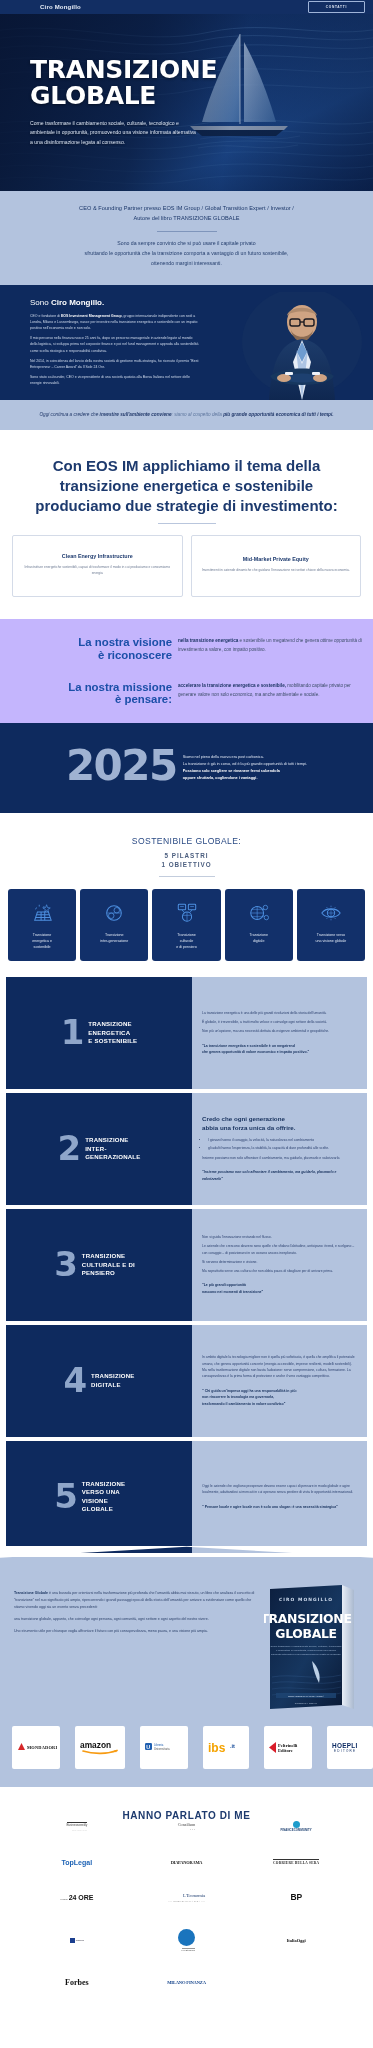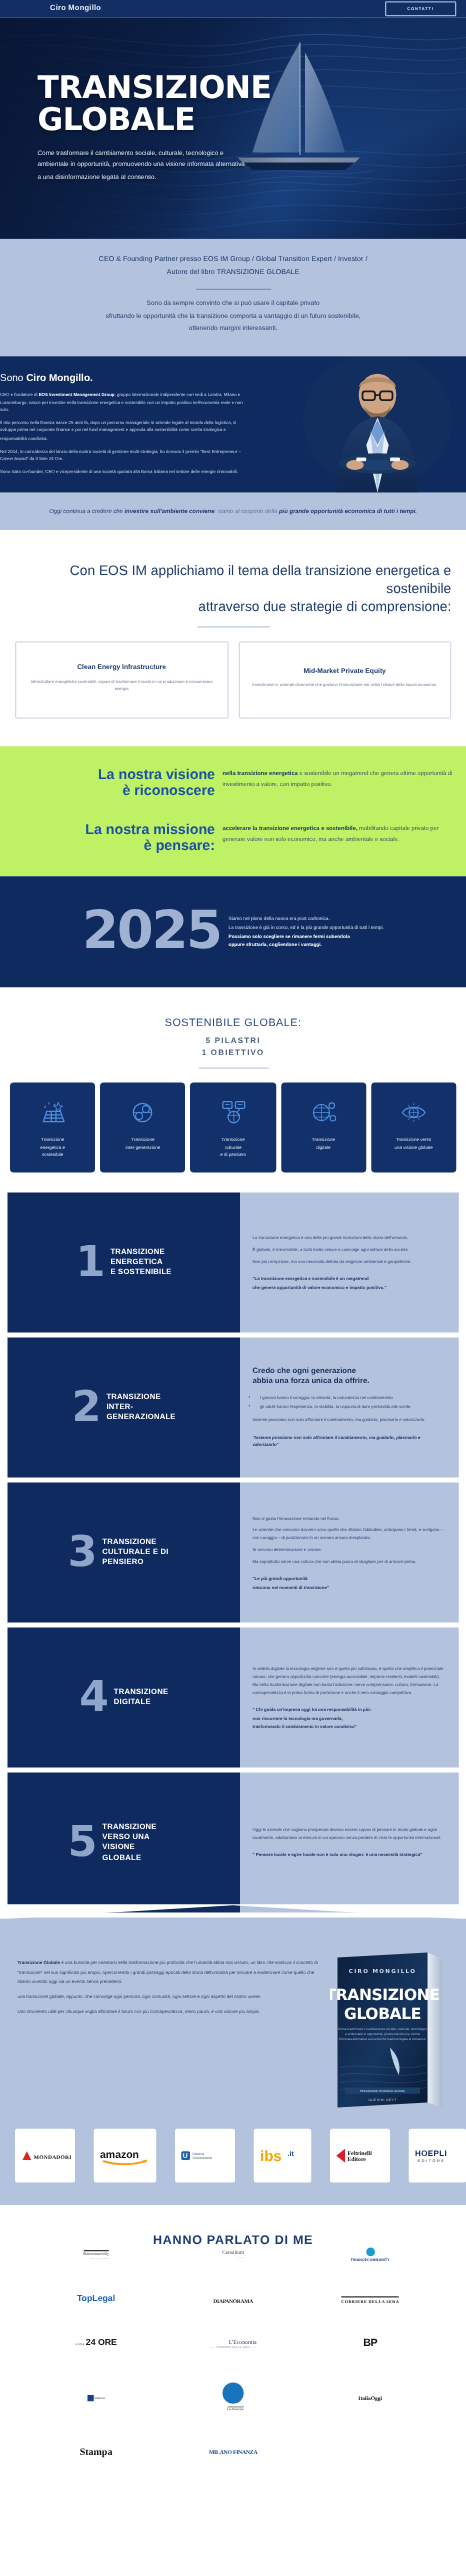--- a/index.html
+++ b/index.html
@@ -52,54 +52,54 @@
   .role{
     background:#b3c3de;padding:13px 20px 16px;text-align:center;color:#1b3668;
   }
   .role-line{font-size:5.6px;line-height:1.75;letter-spacing:.05px}
   .role-rule{width:60px;height:.7px;background:#7f95bb;margin:7px auto 8px}
   .role-quote{font-size:5.2px;line-height:1.9;color:#2a4madam}
   .role-quote{color:#27406f}
 
   
   .bio{position:relative;background:#0e2a5e;padding:13px 0 10px;overflow:hidden}
-  .bio-txt{width:200px;position:relative;z-index:3}
+  .bio-txt{width:200px;padding-left:30px;position:relative;z-index:3}
   .bio-h{color:#fff;font-size:8px;font-weight:400;margin-bottom:6px}
   .bio-h b{font-weight:700}
   .bio-p{color:#cfdaec;font-size:3.5px;line-height:1.75;margin-bottom:4px}
   .bio-p b{color:#fff}
   .bio-photo{
     position:absolute;right:8px;bottom:0;width:125px;height:108px;z-index:2;
   }
 
   
   .qband{
     background:#b3c3de;padding:11px 8px;text-align:center;
   }
   .qband p{font-size:4.7px;font-style:italic;color:#22396a;line-height:1.6}
   .qband b{font-weight:700}
   .qband .dim{color:#5e769e}
 
   
   .strat{background:#fff;padding:26px 12px 22px;text-align:center}
   .strat-h{
-    font-size:11px;font-weight:400;color:#1d3a6e;line-height:1.35;text-align:right;
+    font-size:15px;font-weight:700;color:#1d3a6e;line-height:1.35;
   }
   .strat-rule{width:58px;height:.7px;background:#b9c6dd;margin:7px auto 0}
   .cards{display:flex;gap:8px;margin-top:11px}
   .card{
     flex:1;border:.6px solid #d4dbe8;border-radius:2px;background:#fff;
     padding:14px 8px 16px;min-height:62px;display:flex;flex-direction:column;
     align-items:center;justify-content:center;
   }
   .card-t{font-size:5.4px;font-weight:700;color:#1d3a6e;margin-bottom:6px}
   .card-d{font-size:3.3px;color:#6d7b93;line-height:1.7}
 
   
-  .vm{background:#bef264;padding:17px 0}
+  .vm{background:#c4b5fd;padding:17px 0}
   .vm-row{display:flex;align-items:flex-start;padding:0 10px}
   .vm-row+.vm-row{margin-top:19px}
   .vm-left{
     width:168px;text-align:right;padding-right:6px;flex-shrink:0;
     font-size:11.4px;font-weight:700;color:#1b4fa8;line-height:1.12;
   }
   .vm-left .n2{display:block}
   .vm-right{font-size:4.6px;color:#3c4d68;line-height:1.95;padding-top:1px}
   .vm-right b{color:#17315f}
 
@@ -316,21 +316,21 @@
     </div>
   </div>
 
   <div class="qband">
     <p><span>Oggi continua a credere che </span><b>investire sull'ambiente conviene</b><span class="dim">: siamo al cospetto della </span><b>più grande opportunità economica di tutti i tempi.</b></p>
   </div>
 
   <div class="strat">
     <div class="strat-h">
       <div>Con EOS IM applichiamo il tema della transizione energetica e sostenibile</div>
-      <div>attraverso due strategie di comprensione:</div>
+      <div>produciamo due strategie di investimento:</div>
     </div>
     <div class="strat-rule"></div>
     <div class="cards">
       <div class="card">
         <div class="card-t">Clean Energy Infrastructure</div>
         <div class="card-d">Infrastrutture energetiche sostenibili, capaci di trasformare il modo in cui produciamo e consumiamo energia</div>
       </div>
       <div class="card">
         <div class="card-t">Mid-Market Private Equity</div>
         <div class="card-d">Investimenti in aziende dinamiche che guidano l'innovazione nei settori chiave della nuova economia.</div>
@@ -698,21 +698,21 @@
       <div class="plogo">
         <div class="dotlogo"></div>
         <span class="tiny serif" style="font-size:2.4px;color:#333;border-top:.5px solid #999;padding-top:1px;display:inline-block;margin-top:2px">La Stampa</span>
       </div>
 
       <div class="plogo serif bold" style="font-size:4.4px;color:#111">
         <span>ItaliaOggi</span>
       </div>
 
       <div class="plogo serif bold" style="font-size:8px;color:#111">
-        <span>Stampa</span>
+        <span>Forbes</span>
       </div>
 
       <div class="plogo serif bold" style="font-size:4.6px;color:#16458c;letter-spacing:-.2px">
         <span>MILANO FINANZA</span>
       </div>
 
     </div>
   </div>
 
 </div>

